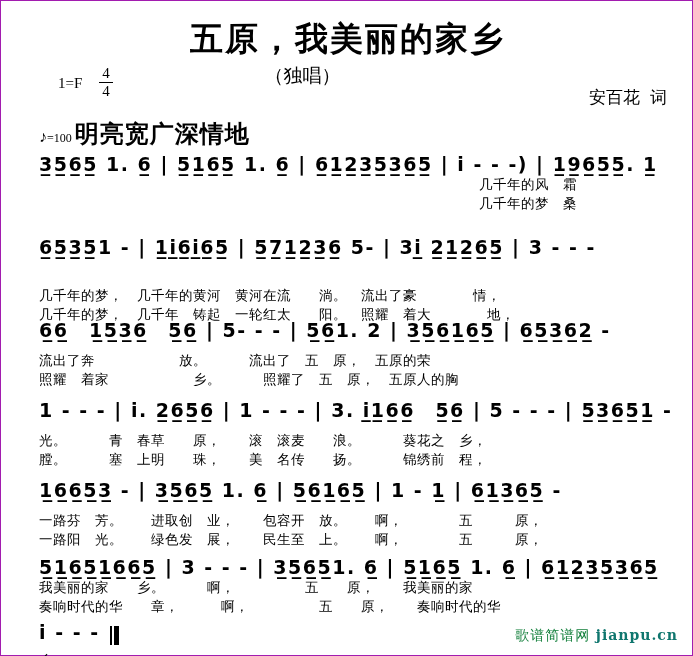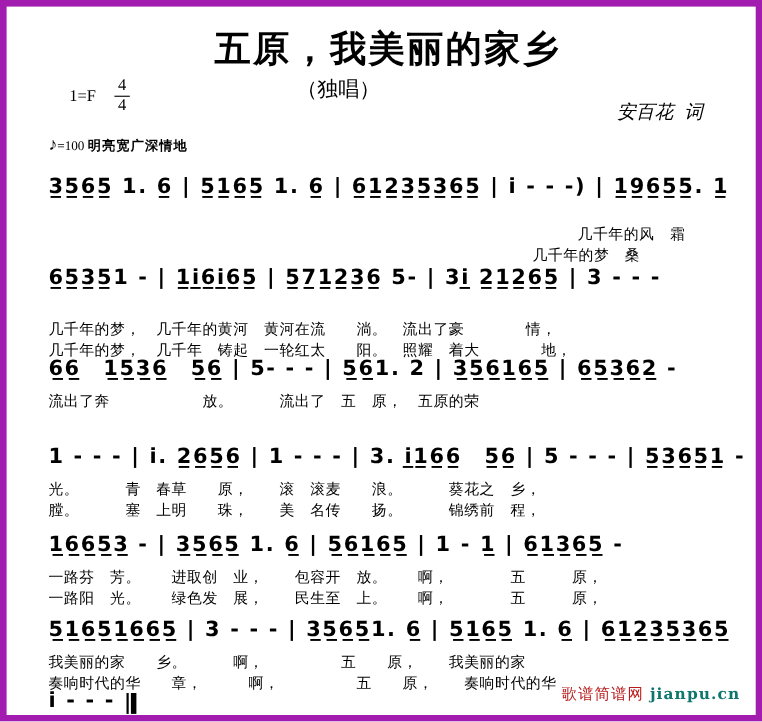--- a/index.html
+++ b/index.html
@@ -12,21 +12,21 @@
     height: 656px;
     font-family: "Liberation Serif", serif;
     color: #000000;
     position: relative;
     overflow: hidden;
   }
   .page {
     position: relative;
     width: 693px;
     height: 656px;
-    border: 6px solid #a21caf;
+    border: 1px solid #a21caf;
     box-sizing: border-box;
     background: #fff;
   }
   
   .title {
     position: absolute;
     top: 16px;
     left: 0;
     width: 693px;
     text-align: center;
@@ -71,35 +71,34 @@
   .tempo {
     position: absolute;
     left: 38px;
     top: 117px;
     font-size: 14px;
     white-space: nowrap;
   }
   .tempo .note { font-size: 16px; }
   .tempo .bpm { font-size: 12px; }
   .tempo .expr {
-    font-size: 12px;
+    font-size: 24px;
     font-weight: bold;
     font-family: "DejaVu Serif", serif;
     margin-left: 3px;
     letter-spacing: 1px;
   }
   .credits {
     position: absolute;
-    right: 48px;
+    right: 25px;
     top: 82px;
     font-size: 17px;
     line-height: 28px;
     font-family: "DejaVu Serif", serif;
     text-align: left;
-    font-style: italic;
   }
   .credits .row { white-space: nowrap; }
   .credits .gap { display: inline-block; width: 10px; }
 
   
   .system {
     position: absolute;
     left: 38px;
     width: 620px;
   }
@@ -121,21 +120,21 @@
 
   .watermark {
     position: absolute;
     right: 14px;
     bottom: 10px;
     font-size: 14px;
     font-family: "DejaVu Serif", serif;
     color: #555;
     letter-spacing: 1px;
   }
-  .watermark .cn { color: #b91c1c; }
+  .watermark .cn { color: #15803d; }
   .watermark .red { color: #0f766e; font-weight: bold; }
 
   .endbar {
     display: inline-block;
     margin-left: 8px;
     position: relative;
     top: 2px;
   }
   .endbar i {
     display: inline-block;
@@ -167,50 +166,51 @@
   </div>
 
   <div class="credits">
     <div class="row">
       <span>安百花</span><span class="gap"></span><span>词</span>
     </div>
   </div>
 
   <div class="system" style="top:152px;">
     <div class="notes">3̲5̲6̲5̲ 1. 6̲ | 5̲1̲6̲5̲ 1. 6̲ | 6̲1̲2̲3̲5̲3̲6̲5̲ | i - - -) | 1̲9̲6̲5̲5̲. 1̲</div>
-    <div class="lyric" style="margin-top:24px; margin-left:440px;text-align:center;">几千年的风　霜</div>
+    <div class="lyric" style="margin-top:0; margin-left:440px;">几千年的风　霜</div>
     <div class="lyric" style="margin-left:440px;">几千年的梦　桑</div>
   </div>
 
   <div class="system" style="top:235px;">
     <div class="notes">6̲5̲3̲5̲1 - | 1̲i̲6̲i̲6̲5̲ | 5̲7̲1̲2̲3̲6̲ 5- | 3i̲ 2̲1̲2̲6̲5̲ | 3 - - -</div>
     <div class="lyric" style="margin-top:28px;">几千年的梦，　几千年的黄河　黄河在流　　淌。　流出了豪　　　　情，</div>
     <div class="lyric">几千年的梦，　几千年　铸起　一轮红太　　阳。　照耀　着大　　　　地，</div>
   </div>
 
   <div class="system" style="top:318px;">
     <div class="notes">6̲6̲　1̲5̲3̲6̲　5̲6̲ | 5- - - | 5̲6̲1. 2 | 3̲5̲6̲1̲6̲5̲ | 6̲5̲3̲6̲2̲ -</div>
     <div class="lyric" style="margin-top:10px;">流出了奔　　　　　　放。　　　流出了　五　原，　五原的荣</div>
+    <div class="lyric">照耀　着家　　　　　　乡。　　　照耀了　五　原，　五原人的胸</div>
   </div>
 
   <div class="system" style="top:398px;">
     <div class="notes">1 - - - | i. 2̲6̲5̲6̲ | 1 - - - | 3. i̲1̲6̲6̲　5̲6̲ | 5 - - - | 5̲3̲6̲5̲1̲ -</div>
     <div class="lyric" style="margin-top:10px;">光。　　　青　春草　　原，　　滚　滚麦　　浪。　　　葵花之　乡，</div>
     <div class="lyric">膛。　　　塞　上明　　珠，　　美　名传　　扬。　　　锦绣前　程，</div>
   </div>
 
   <div class="system" style="top:478px;">
     <div class="notes">1̲6̲6̲5̲3̲ - | 3̲5̲6̲5̲ 1. 6̲ | 5̲6̲1̲6̲5̲ | 1 - 1̲ | 6̲1̲3̲6̲5̲ -</div>
     <div class="lyric" style="margin-top:10px;">一路芬　芳。　　进取创　业，　　包容开　放。　　啊，　　　　五　　　原，</div>
     <div class="lyric">一路阳　光。　　绿色发　展，　　民生至　上。　　啊，　　　　五　　　原，</div>
   </div>
 
   <div class="system" style="top:555px;">
     <div class="notes">5̲1̲6̲5̲1̲6̲6̲5̲ | 3 - - - | 3̲5̲6̲5̲1. 6̲ | 5̲1̲6̲5̲ 1. 6̲ | 6̲1̲2̲3̲5̲3̲6̲5̲</div>
-    <div class="lyric" style="margin-top:10px;">我美丽的家　　乡。　　　啊，　　　　　五　　原，　　我美丽的家</div>
+    <div class="lyric" style="">我美丽的家　　乡。　　　啊，　　　　　五　　原，　　我美丽的家</div>
     <div class="lyric">奏响时代的华　　章，　　　啊，　　　　　五　　原，　　奏响时代的华</div>
   </div>
 
   <div class="system" style="top:620px;">
     <div class="notes">
       <span>i - - -</span><span class="endbar"><i></i><i class="thick"></i></span>
     </div>
     <div class="lyric" style="margin-top:8px;">乡。</div>
   </div>
 

